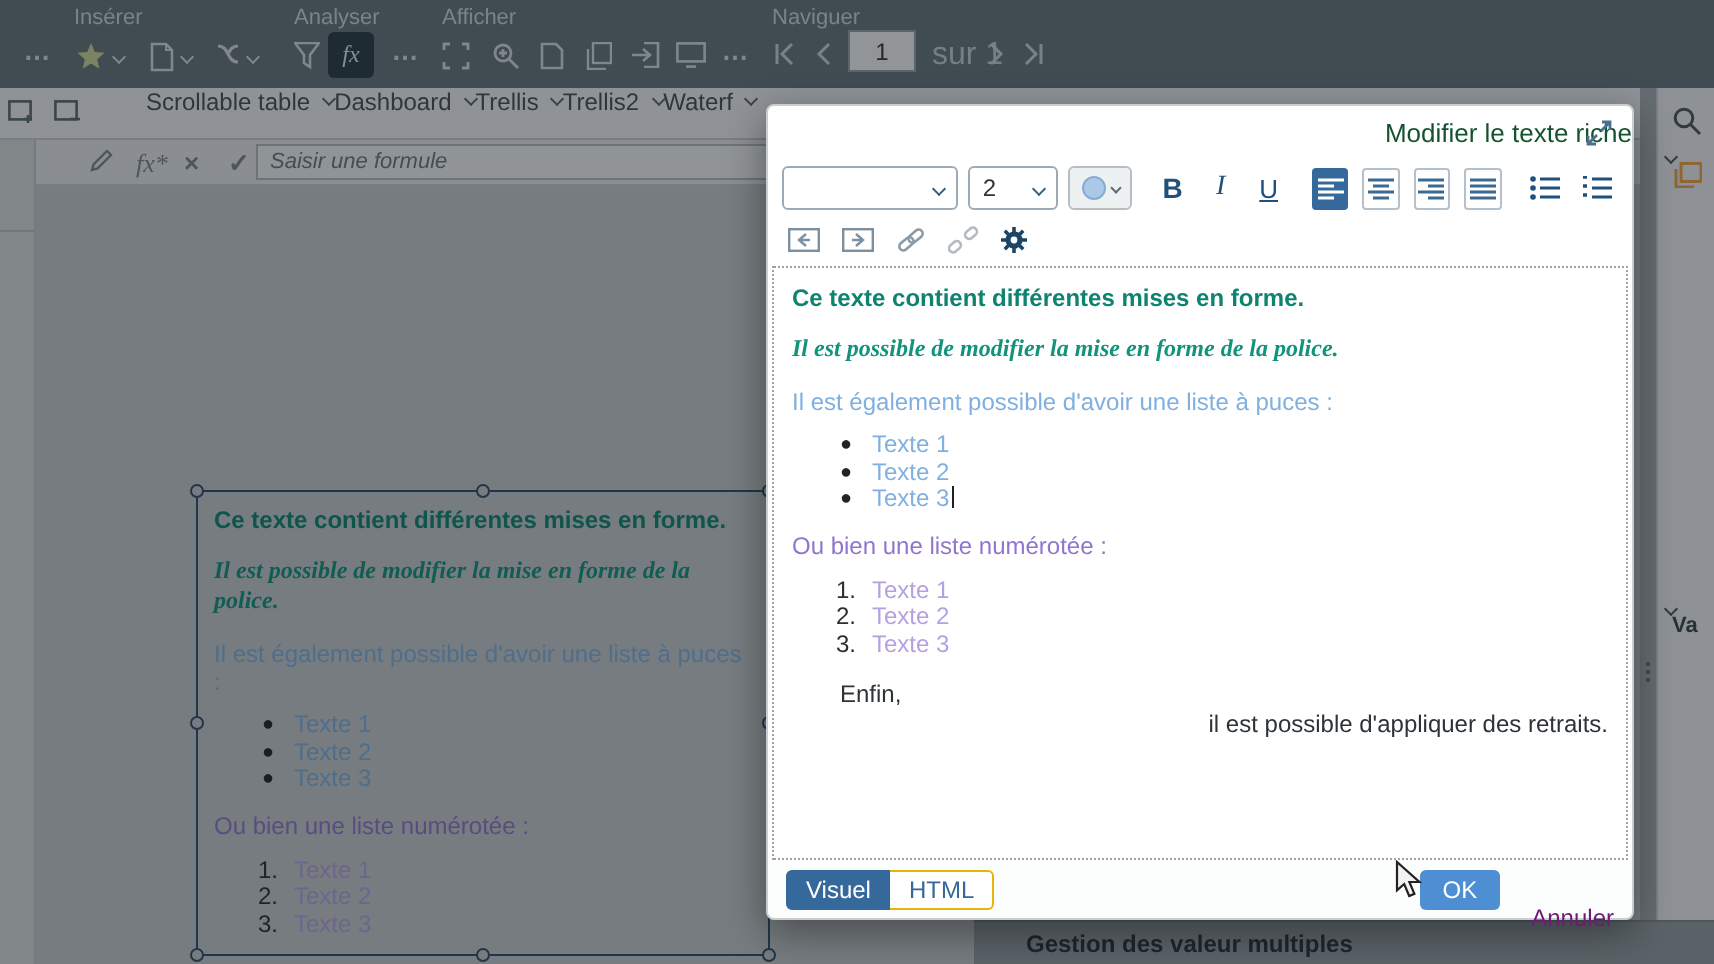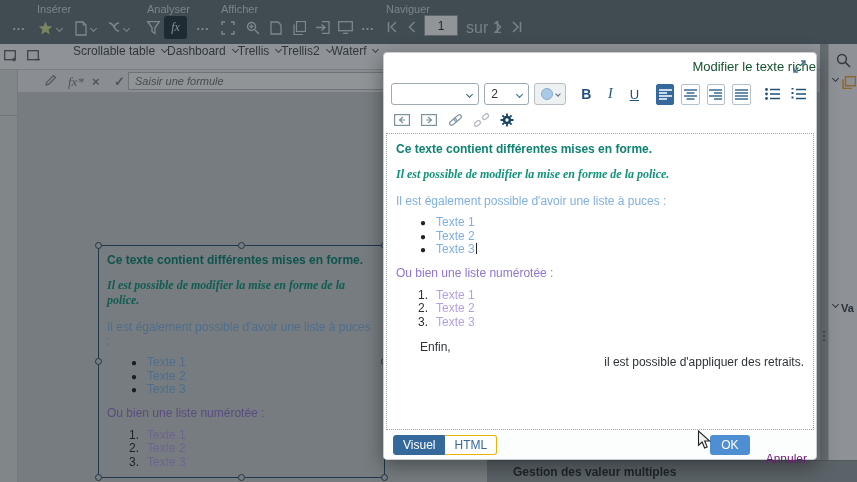--- a/index.html
+++ b/index.html
@@ -33,21 +33,21 @@
   .fb-input::placeholder { color:#6d767b; font-style:italic; font-family:"Liberation Sans",sans-serif; }
 
   
   .leftstrip { position:absolute; left:0; top:70px; width:18px; height:412px; background:#d7dadb; border-right:1px solid #c0c5c7; }
   .leftstrip .div { position:absolute; left:0; top:45px; width:100%; height:1px; background:#b9bec0; }
   .canvas { position:absolute; left:18px; top:93px; width:802px; height:389px; background:#c4c8c9; }
   .splitter { position:absolute; left:820px; top:44px; width:8px; height:438px; background:#a6adb0; }
   .grip { position:absolute; left:3px; top:287px; width:2px; }
   .grip i { display:block; width:2px; height:2px; background:#6f787d; margin-bottom:2px; }
   .rightpanel { position:absolute; left:828px; top:44px; width:29px; height:438px; background:#edf0f1; border-left:1px solid #c9ced0; overflow:hidden; }
-  .rp-row { position:absolute; left:4px; display:flex; align-items:flex-start; color:#4b555c; }
+  .rp-row { position:absolute; left:4px; display:flex; align-items:flex-start; color:#4b555c;flex-direction:column; }
   .rp-section { font-size:11px; font-weight:bold; color:#3a454d; margin-left:3px; }
 
   
   .bottompanel { position:absolute; left:487px; top:460px; width:370px; height:22px; background:#959da1; border-top:1px solid #7f8a8f; }
   .bottompanel span { position:absolute; left:26px; top:4px; font-size:12px; font-weight:bold; color:#2a3237; }
 
   
   .textbox { position:absolute; left:98px; top:245px; width:287px; height:233px; border:1px solid #2e4e6d; padding:5px 8px; font-size:12px; }
   .handle { position:absolute; width:7px; height:7px; border:1px solid #2e4e6d; border-radius:50%; background:#c4c8c9; }
 

